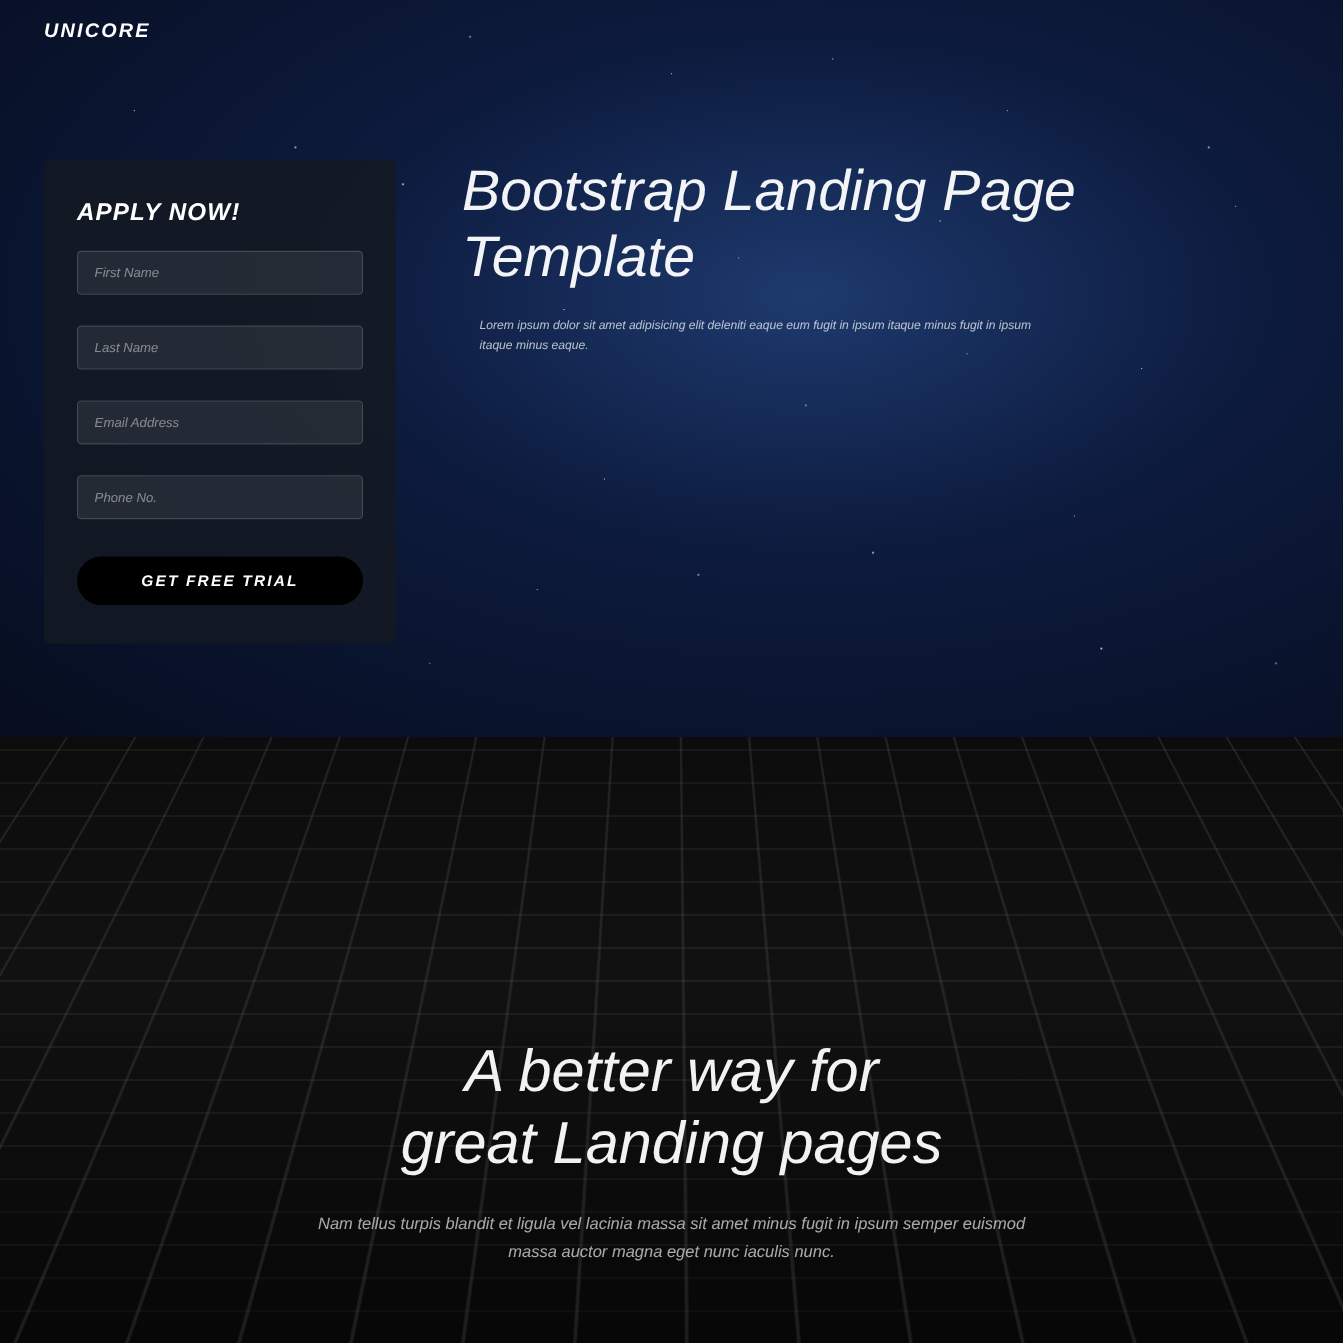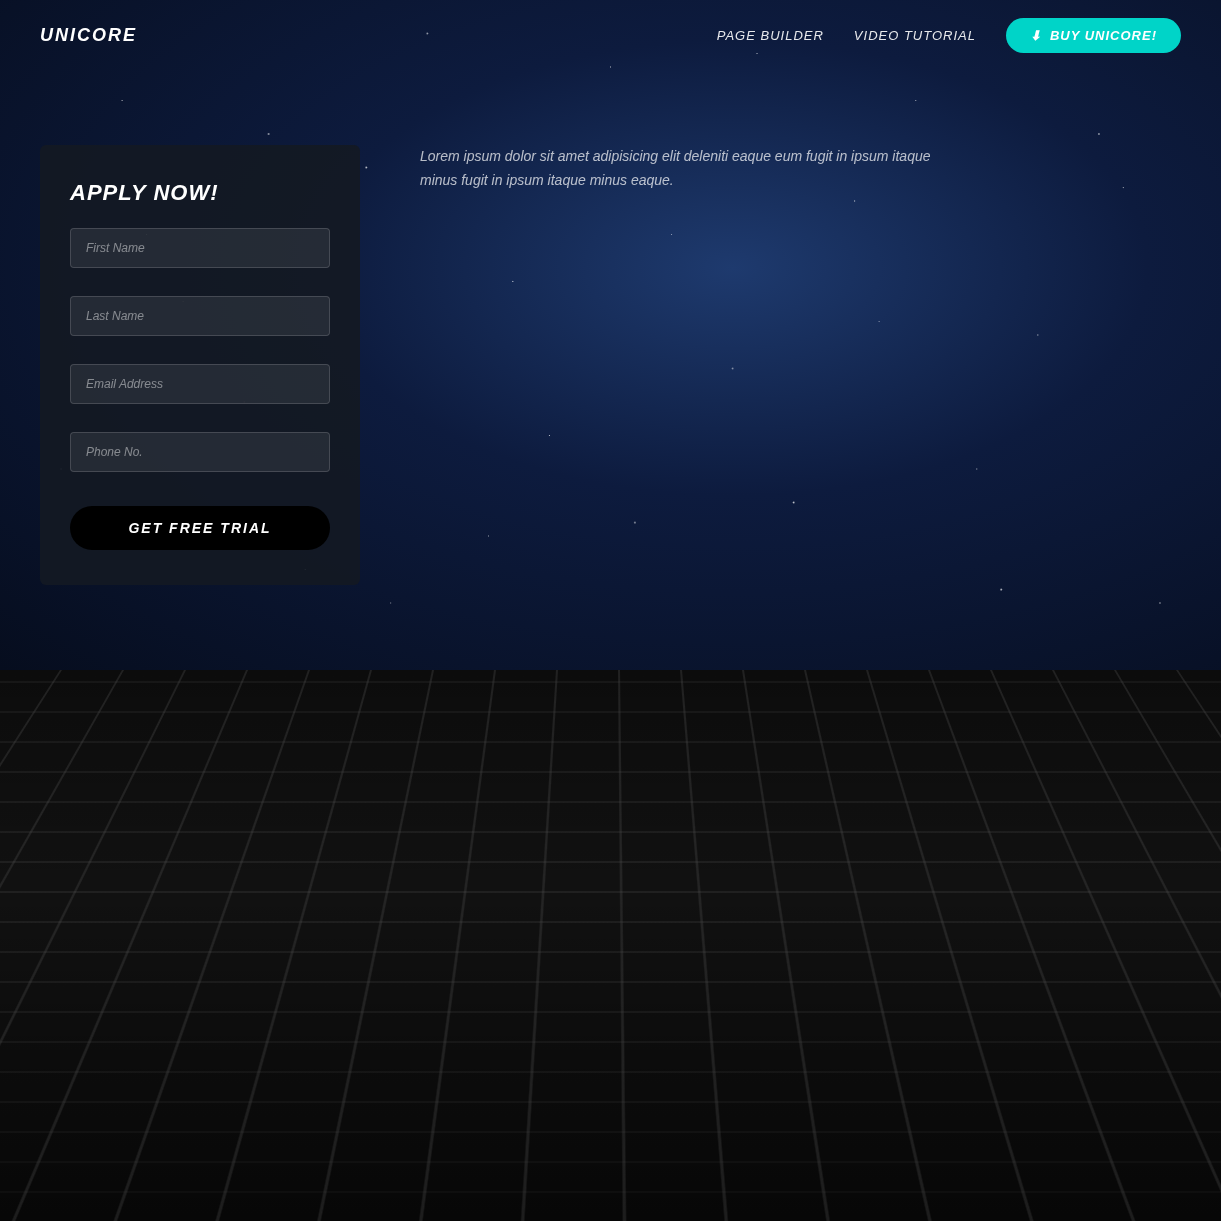--- a/index.html
+++ b/index.html
@@ -160,25 +160,26 @@
       color: #fff;
     }
     .hero-heading {
       font-size: 52px;
       font-weight: 300;
       line-height: 1.15;
       margin-bottom: 22px;
       color: rgba(255,255,255,0.95);
     }
     .hero-desc {
-      font-size: 14px;
+      font-size: 11px;
       color: rgba(255,255,255,0.7);
       line-height: 1.7;
       margin-bottom: 35px;
       max-width: 520px;
+      margin-left: 16px;
     }
     .hero-purchase-btn {
       background: transparent;
       border: 2px solid #00d4c8;
       color: #fff;
       border-radius: 30px;
       padding: 14px 34px;
       font-size: 13px;
       font-weight: 700;
       letter-spacing: 2px;
@@ -270,43 +271,43 @@
     }
   </style>
 </head>
 <body>
 
 <section class="hero">
   <div class="hero-bg"></div>
 
   <nav>
     <span class="nav-logo">UNICORE</span>
-    <div class="nav-links">
-      <a class="nav-link" href="#">PAGE BUILDER</a>
-      <a class="nav-link" href="#">VIDEO TUTORIAL</a>
-      <button class="nav-cta">
-        <span>⬇</span>
-        <span>BUY UNICORE!</span>
-      </button>
-    </div>
   </nav>
 
   <div class="hero-content">
 
     <div class="form-card">
       <h2 class="form-title">APPLY NOW!</h2>
       <input class="form-input" type="text" placeholder="First Name" style="">
       <input class="form-input" type="text" placeholder="Last Name" style="">
       <input class="form-input" type="email" placeholder="Email Address" style="">
       <input class="form-input" type="tel" placeholder="Phone No." style="">
       <button class="form-btn">GET FREE TRIAL</button>
     </div>
 
     <div class="hero-text">
+      <h1 class="hero-heading">Bootstrap Landing Page Template</h1>
       <p class="hero-desc">Lorem ipsum dolor sit amet adipisicing elit deleniti eaque eum fugit in ipsum itaque minus fugit in ipsum itaque minus eaque.</p>
     </div>
   </div>
 </section>
 
 <section class="section2">
   <div class="section2-bg"></div>
   <div class="escalator-lines"></div>
+  <div class="section2-content">
+    <h2 class="section2-heading">
+      <span>A better way for</span><br>
+      <span>great Landing pages</span>
+    </h2>
+    <p class="section2-desc">Nam tellus turpis blandit et ligula vel lacinia massa sit amet minus fugit in ipsum semper euismod massa auctor magna eget nunc iaculis nunc.</p>
+  </div>
 </section>
 
 </body></html>

